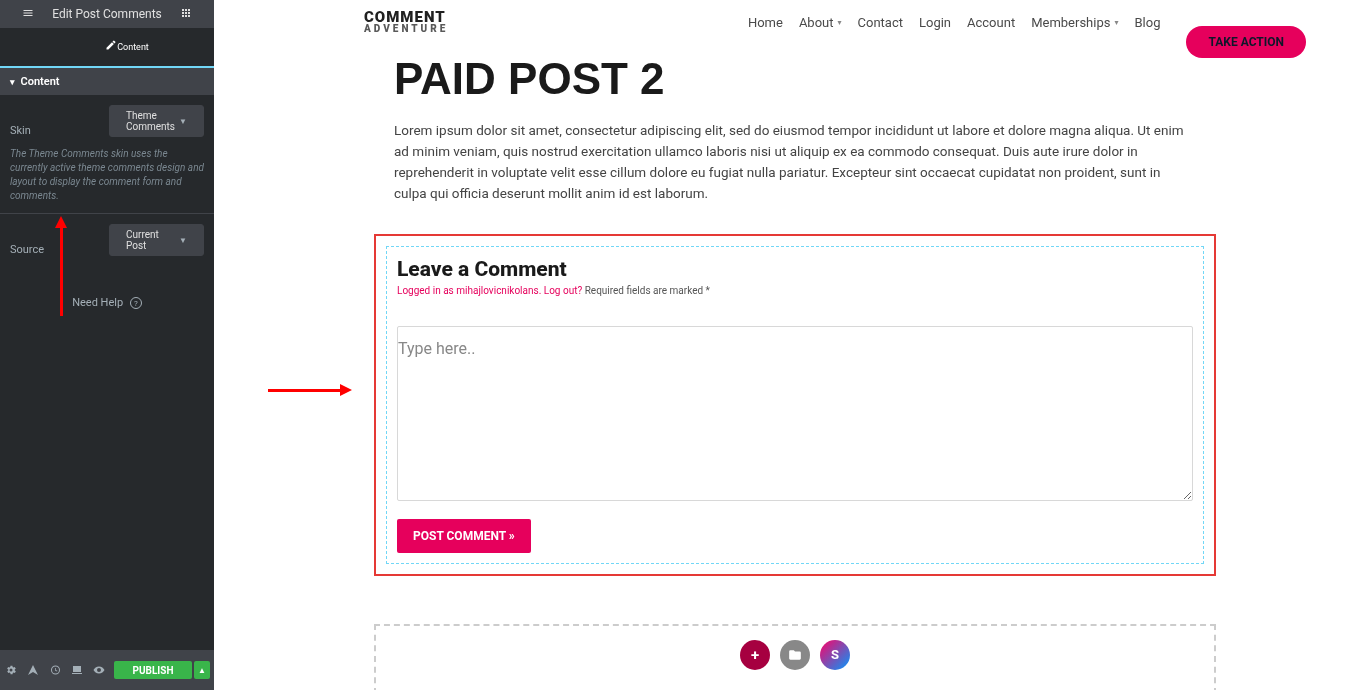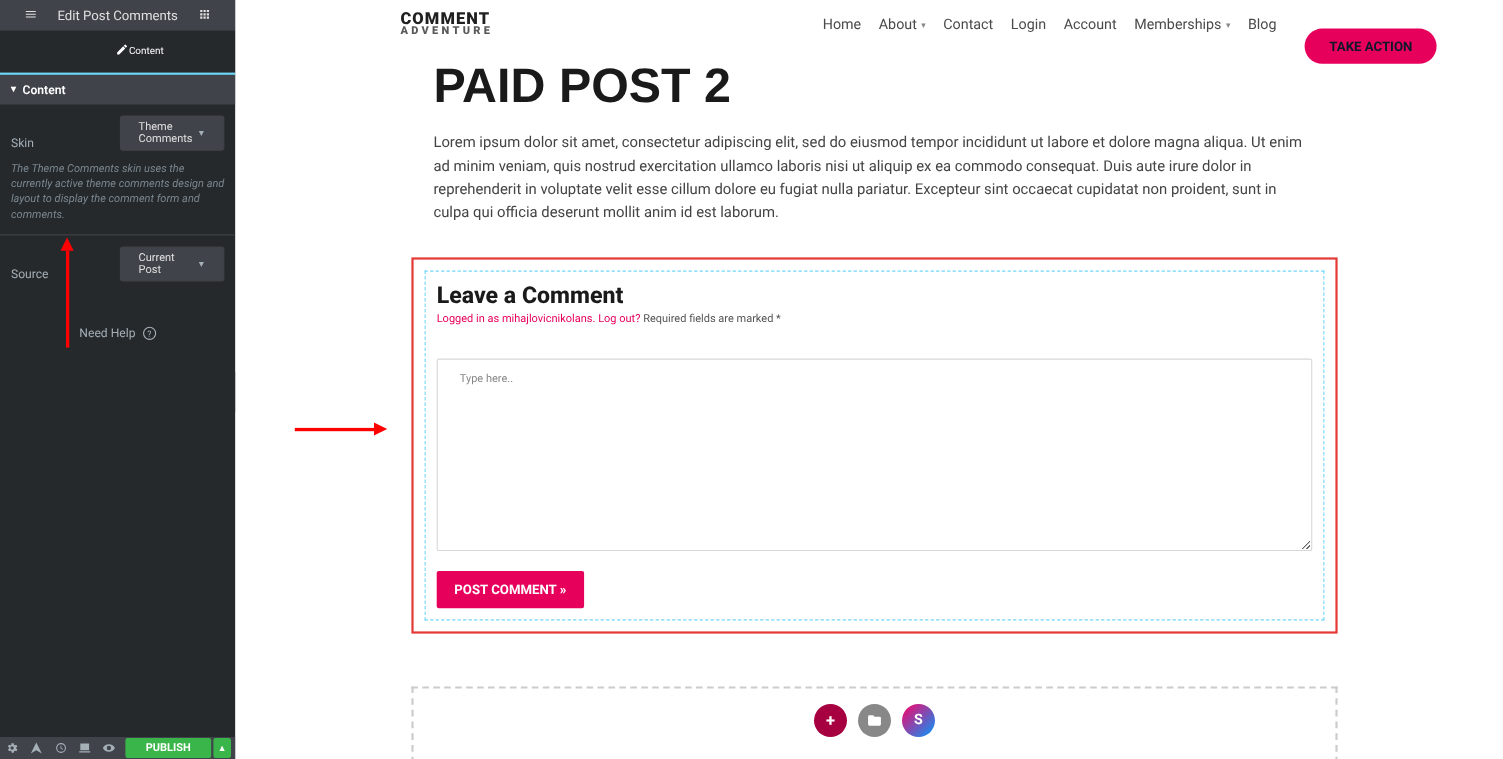--- a/index.html
+++ b/index.html
@@ -24,21 +24,21 @@
 .control-label { flex: 1; font-size: 11px; color: #a4afb7; }
 .control-select { width: 95px; background: #404349; border: 1px solid #404349; color: #e0e0e0; font-size: 10px; padding: 4px 16px; border-radius: 3px; display: flex; justify-content: space-between; align-items: center; cursor: pointer; }
 .control-select .caret-down { font-size: 8px; color: #a4afb7; }
 
 .hint-text { font-size: 10px; font-style: italic; color: #7a8790; padding: 0 10px 10px 10px; line-height: 1.4; }
 .divider { border-top: 1px solid #404349; }
 
 .need-help { text-align: center; padding: 30px 0; color: #a4afb7; font-size: 11px; cursor: pointer; }
 .need-help .q-icon { display: inline-block; margin-left: 4px; border: 1px solid #a4afb7; border-radius: 50%; width: 12px; height: 12px; line-height: 11px; font-size: 8px; }
 
-.bottom-bar { position: absolute; bottom: 0; left: 0; width: 214px; height: 20px; background: #404349; display: flex; align-items: center; }
+.bottom-bar { position: absolute; bottom: 0; left: 0; width: 214px; height: 40px; background: #404349; display: flex; align-items: center; }
 .bottom-bar .bb-icon { width: 22px; height: 24px; display: flex; align-items: center; justify-content: center; color: #a4afb7; cursor: pointer; font-size: 11px; }
 .publish-btn { flex: 1; background: #39b54a; color: #fff; height: 18px; margin: 3px 2px 3px 4px; font-size: 10px; font-weight: 700; display: flex; align-items: center; justify-content: center; border-radius: 2px; cursor: pointer; }
 .publish-caret { width: 16px; height: 18px; margin: 3px 4px 3px 0; background: #39b54a; display: flex; align-items: center; justify-content: center; color: #fff; border-radius: 2px; cursor: pointer; font-size: 8px; }
 
 
 .collapse-handle { position: absolute; left: 214px; top: 338px; width: 12px; height: 36px; background: #404349; color: #fff; display: flex; align-items: center; justify-content: center; font-size: 9px; cursor: pointer; border-radius: 0 3px 3px 0; }
 
 
 .canvas { position: absolute; left: 214px; top: 0; width: 1152px; height: 690px; background: #fff; overflow: hidden; }
 
@@ -55,21 +55,21 @@
 .content { padding: 10px 170px 0 180px; }
 .post-title { font-family: "Arial Black", sans-serif; font-size: 44px; font-weight: 700; color: #1a1a1a; letter-spacing: 0px; }
 .post-body { margin-top: 16px; font-size: 13.5px; line-height: 1.55; color: #444; }
 
 .widget-wrapper { margin: 30px 150px 0 160px; border: 2px solid #e53935; padding: 10px; }
 .comment-box { border: 1px dashed #71d7f7; padding: 10px; }
 .comment-title { font-size: 21px; font-weight: 800; color: #1a1a1a; }
 .comment-meta { font-size: 10px; margin-top: 4px; }
 .comment-meta .link { color: #e6005c; cursor: pointer; }
 .comment-meta .req { color: #555; }
-.comment-textarea { width: 100%; height: 175px; margin-top: 30px; border: 1px solid #d8d8d8; border-radius: 2px; padding: 12px 20px; font-size: 10px; color: #666; resize: both; font-family: inherit; }
+.comment-textarea { width: 100%; height: 175px; margin-top: 30px; border: 1px solid #d8d8d8; border-radius: 2px; padding: 12px 0; font-size: 16px; color: #666; resize: both; font-family: inherit; }
 .comment-textarea::placeholder { color: #888; }
 .post-comment-btn { margin-top: 14px; background: #e6005c; color: #fff; border: none; padding: 10px 16px; font-size: 12px; font-weight: 700; border-radius: 2px; cursor: pointer; }
 
 .add-section { margin: 48px 150px 0 160px; border: 2px dashed #ccc; height: 70px; position: relative; }
 .add-icons { position: absolute; top: 14px; left: 50%; transform: translateX(-50%); display: flex; gap: 10px; }
 .circle-btn { width: 30px; height: 30px; border-radius: 50%; display: flex; align-items: center; justify-content: center; cursor: pointer; color: #fff; font-size: 15px; font-weight: 700; }
 .circle-add { background: #a60040; }
 .circle-folder { background: #888; }
 .circle-s { background: linear-gradient(135deg, #f06, #09f); font-size: 13px; }
 

